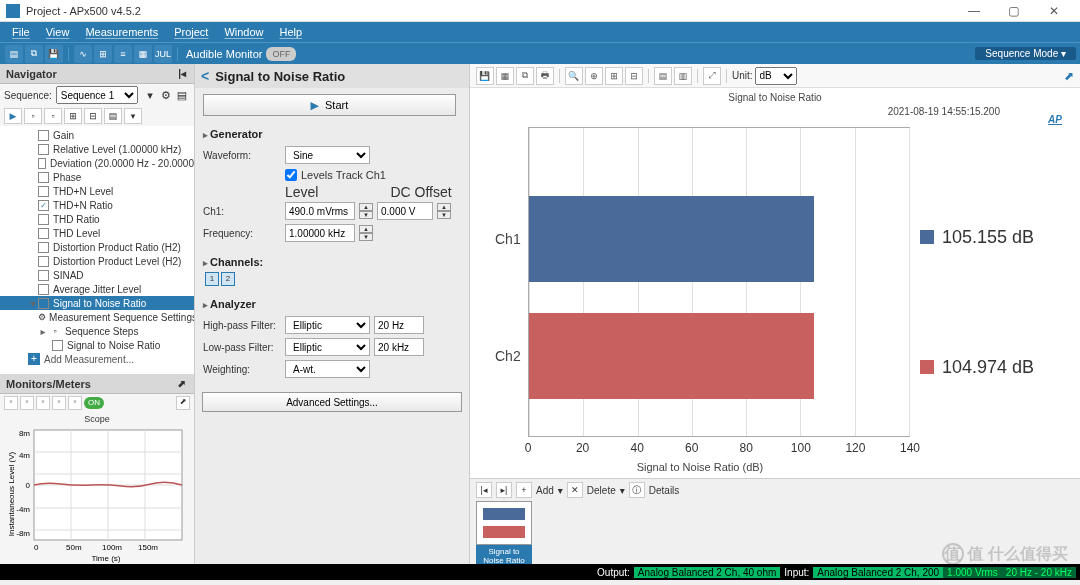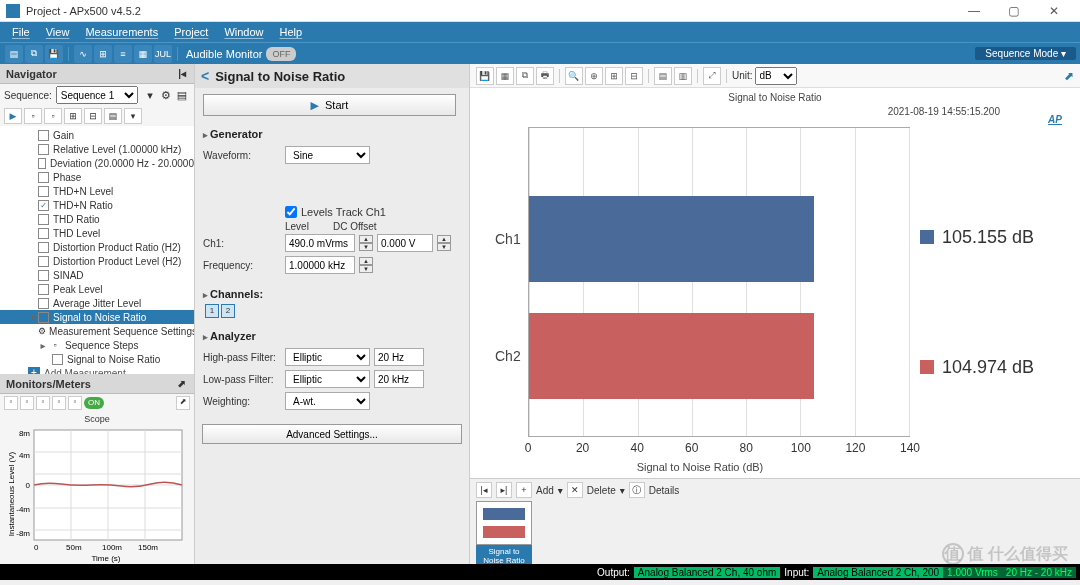--- a/index.html
+++ b/index.html
@@ -71,22 +71,22 @@
 .section { padding: 2px 8px 6px; }
 .section-hdr { font-weight: bold; font-size: 11px; color: #222; padding: 4px 0 4px 0; }
 .section-hdr::before { content: "▸ "; color: #666; font-size: 9px; }
 .field-row { display: flex; align-items: center; height: 22px; gap: 4px; }
 .field-row .lbl { width: 78px; font-size: 10px; color: #333; }
 .field-row select, .field-row input { font-size: 10px; height: 18px; border: 1px solid #aaa; background: #fff; padding: 0 3px; }
 .field-row select { width: 85px; }
 .field-row input { width: 70px; }
 .field-row .spin { width: 14px; display: flex; flex-direction: column; }
 .field-row .spin div { height: 8px; border: 1px solid #999; background: #eee; font-size: 6px; text-align: center; line-height: 6px; }
-.sub-hdr { font-size: 10px; padding-left: 82px; display: flex; gap: 24px; }
-.chk-row { display: flex; align-items: center; padding-left: 82px; gap: 4px; height: 18px; margin-top: 37px; }
+.sub-hdr { font-size: 14px; padding-left: 82px; display: flex; gap: 72px; }
+.chk-row { display: flex; align-items: center; padding-left: 82px; gap: 4px; height: 18px; }
 .chk-row input { width: 12px; height: 12px; }
 .channels-ic { display: flex; gap: 2px; padding-left: 2px; }
 .channels-ic .ci { width: 14px; height: 14px; border: 1px solid #2a7ab0; background: #cfe5f3; font-size: 8px; text-align: center; line-height: 12px; }
 .adv-btn { width: 95%; margin: 6px auto; height: 20px; border: 1px solid #999; background: linear-gradient(#fff,#e8e8e8); font-size: 10px; display: block; }
 
 
 .right { flex: 1; background: #fff; display: flex; flex-direction: column; }
 .chart-toolbar { height: 24px; display: flex; align-items: center; padding: 0 6px; gap: 2px; border-bottom: 1px solid #ddd; background: #f8f8f8; }
 .chart-toolbar .cb { width: 18px; height: 18px; border: 1px solid #ccc; background: #fff; font-size: 9px; display: flex; align-items: center; justify-content: center; color: #555; }
 .chart-toolbar .csep { width: 1px; height: 14px; background: #ccc; margin: 0 3px; }
@@ -231,24 +231,20 @@
             <span class="chk "></span>
             <span>Distortion Product Ratio (H2)</span>
           </div>
           <div class="tree-item">
             <span class="chk "></span>
             <span>Distortion Product Level (H2)</span>
           </div>
           <div class="tree-item">
             <span class="chk "></span>
             <span>SINAD</span>
-          </div>
-          <div class="tree-item">
-            <span class="chk "></span>
-            <span>Peak Level</span>
           </div>
           <div class="tree-item">
             <span class="chk "></span>
             <span>Average Jitter Level</span>
           </div>
         </div>
       <div class="tree-item l1 selected">
         <span class="exp">▾</span>
           <span class="chk checked"></span>
         <span>Signal to Noise Ratio</span>

